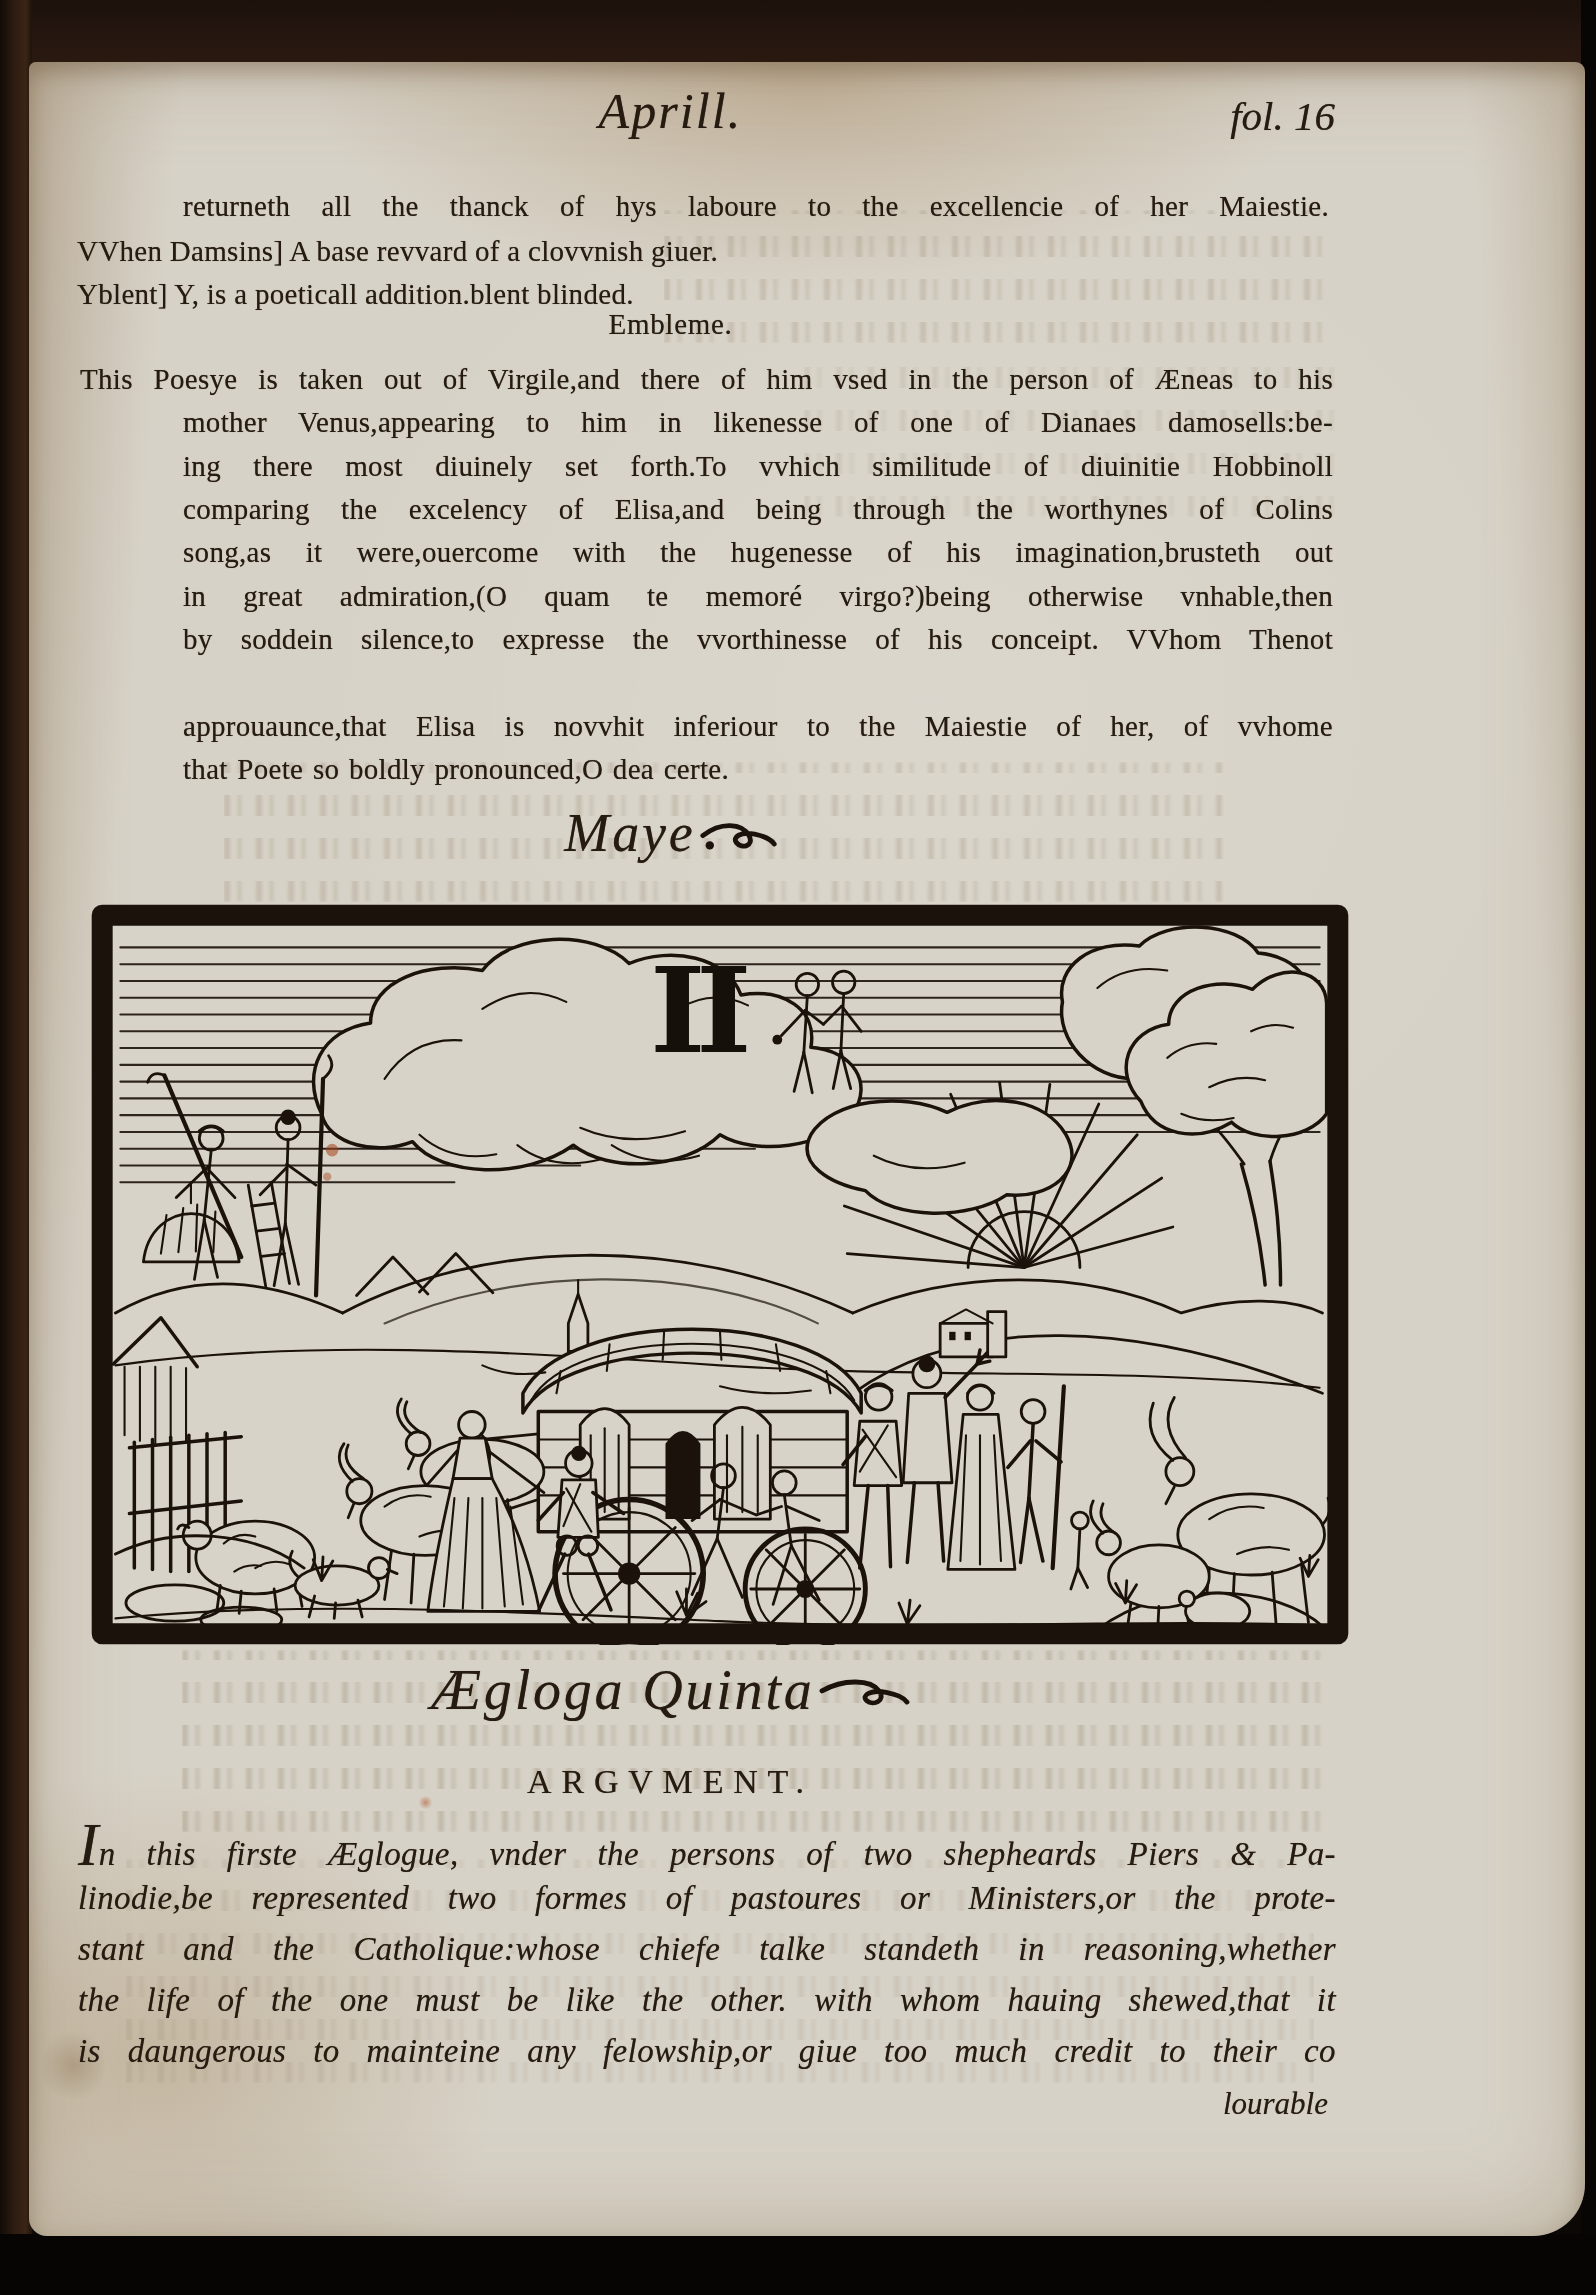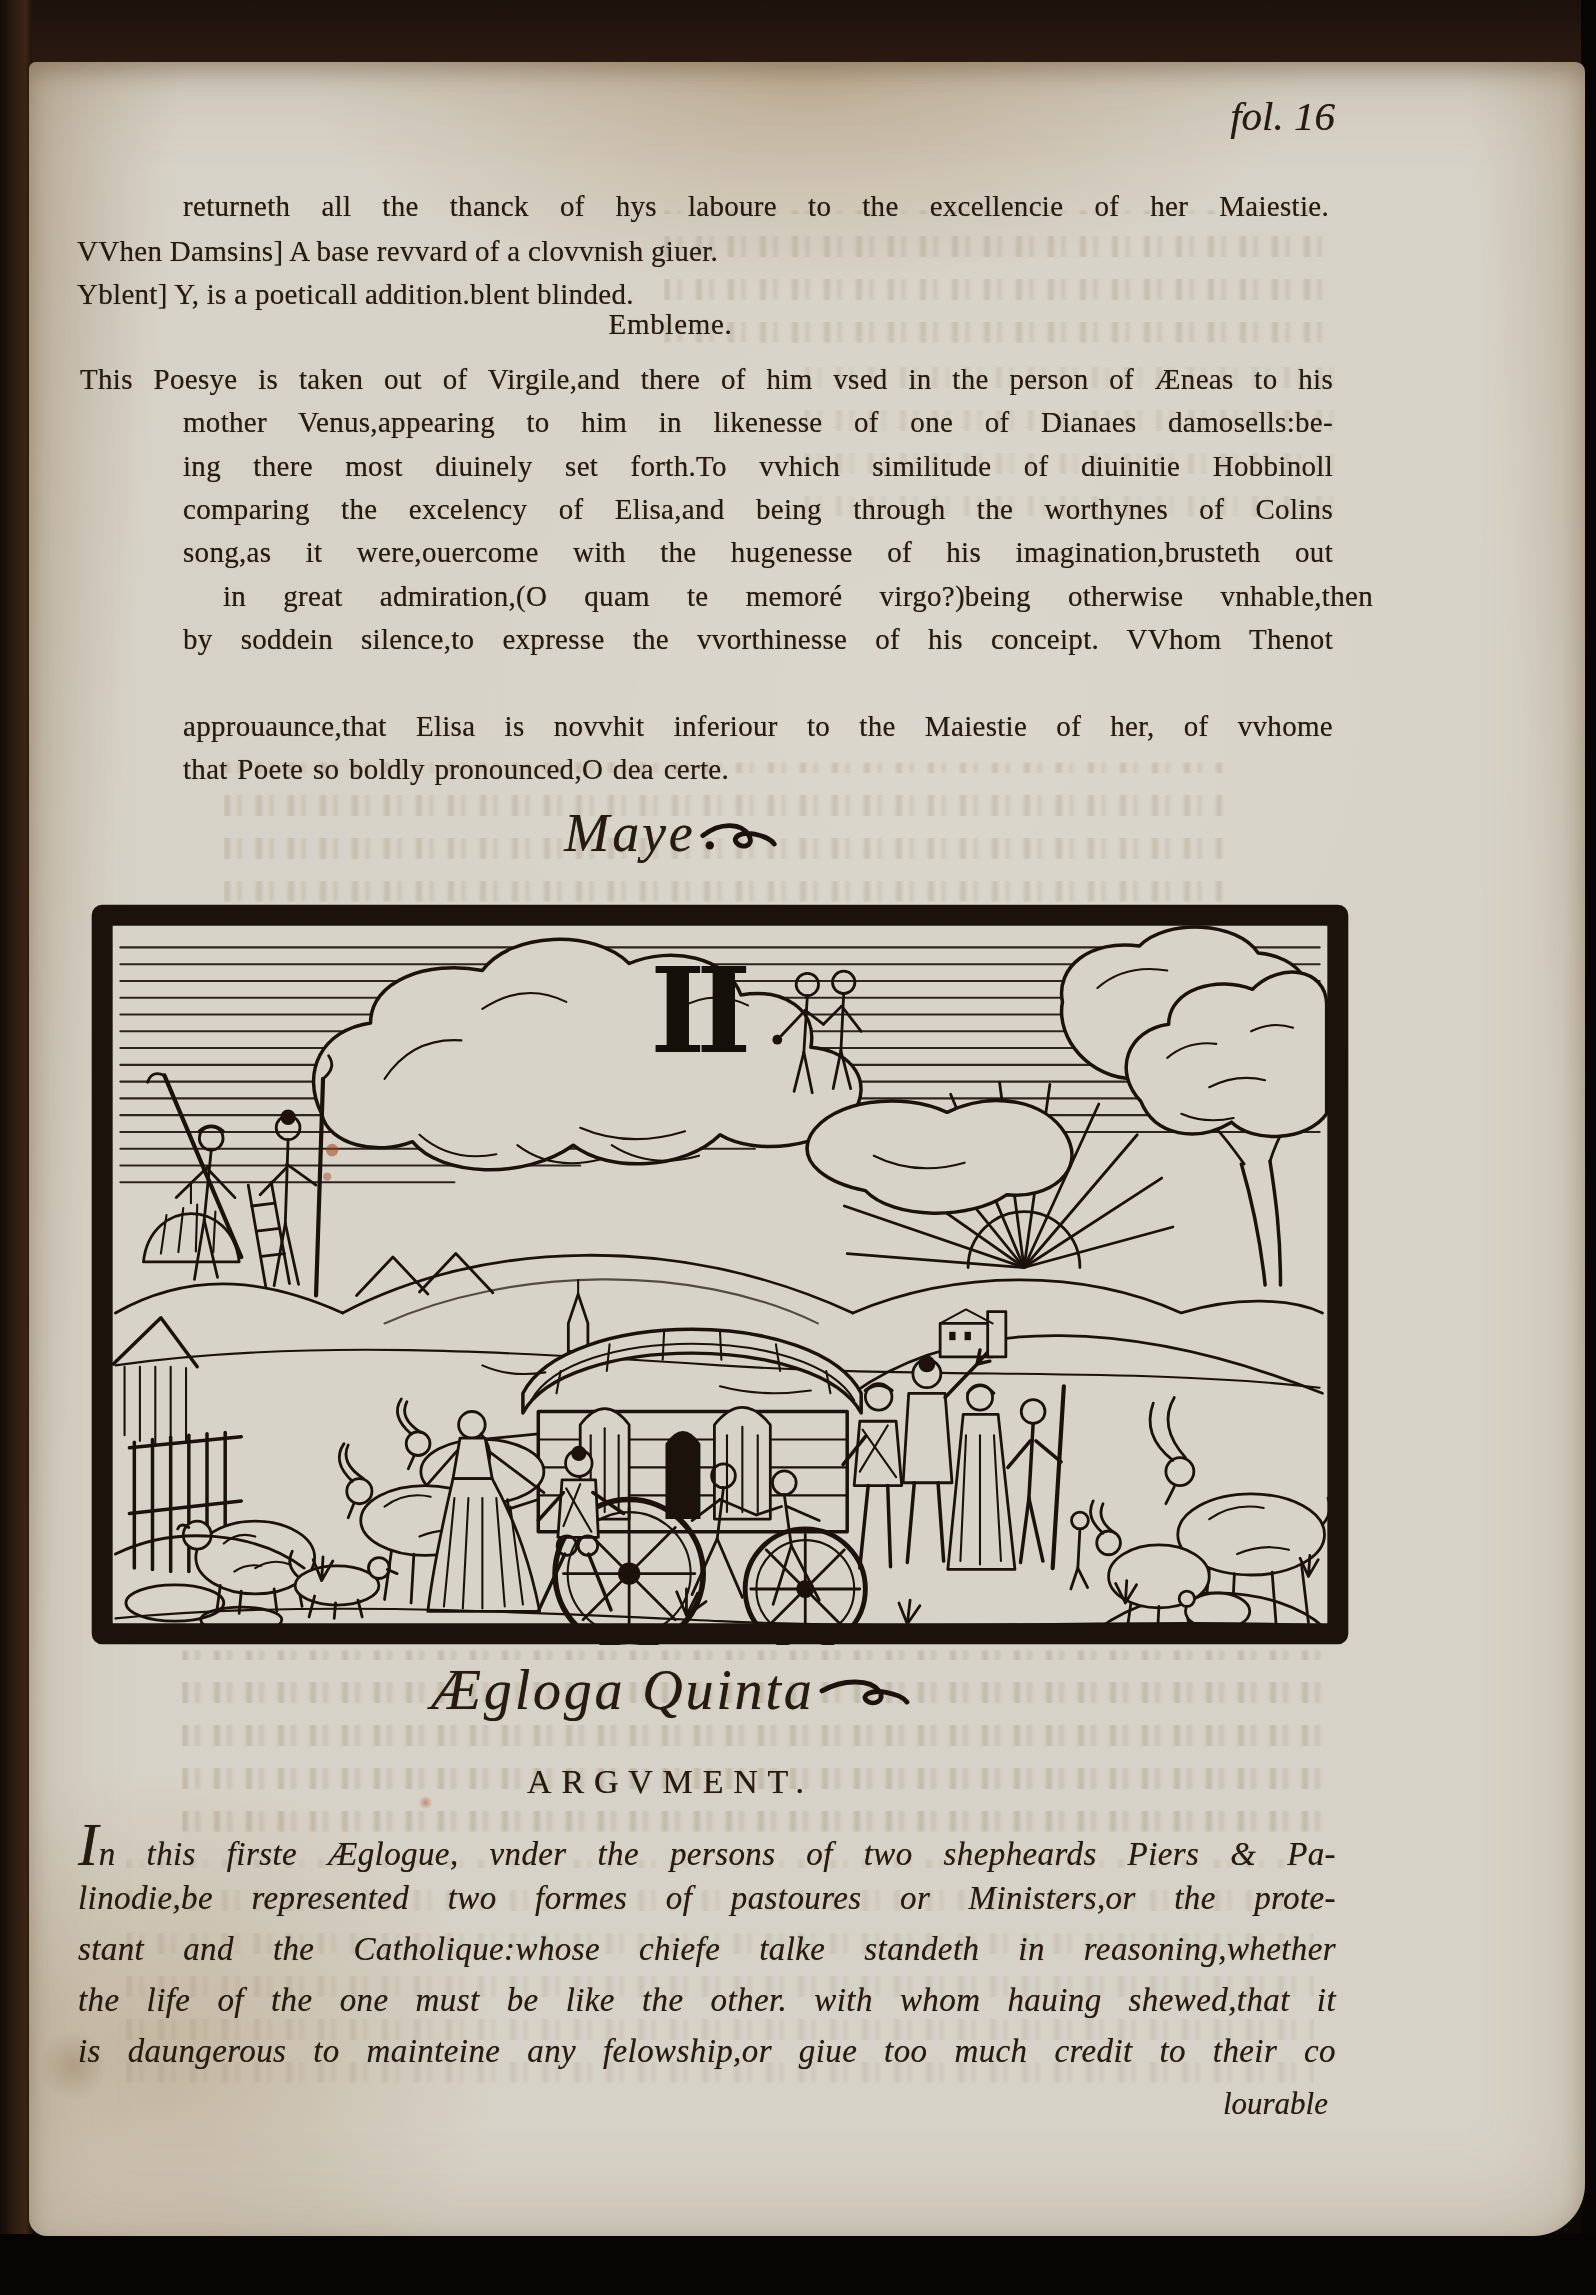--- a/index.html
+++ b/index.html
@@ -63,33 +63,34 @@
   <div class="bleed" style="left:664px;top:210px;width:671px;height:133px;"></div>
   <div class="bleed" style="left:804px;top:363px;width:531px;height:154px;opacity:.26;"></div>
   <div class="bleed" style="left:224px;top:762px;width:1000px;height:140px;"></div>
   <div class="bleed" style="left:182px;top:1650px;width:1146px;height:182px;opacity:.5;"></div>
   <div class="bleed" style="left:126px;top:1859px;width:1188px;height:224px;opacity:.28;"></div>
 
   <div class="stain" style="left:231px;top:1111px;width:18px;height:14px;background:radial-gradient(circle,rgba(164,66,26,.55),rgba(164,66,26,0) 70%);"></div>
   <div class="stain" style="left:418px;top:1796px;width:15.4px;height:12.6px;background:radial-gradient(circle,rgba(170,70,28,.5),rgba(170,70,28,0) 70%);"></div>
   <div class="stain" style="left:42px;top:2027px;width:63px;height:77px;background:radial-gradient(circle,rgba(120,90,50,.28),rgba(120,90,50,0) 70%);"></div>
 
+  <div class="t month-header" style="left:80px;top:82px;width:1181px;text-align:center;">Aprill.</div>
   <div class="t folio" style="left:1090px;top:92px;width:245px;text-align:right;">fol. 16</div>
 
   <div class="t gloss" style="left:77px;top:235px;">VVhen Damsins] A base revvard of a clovvnish giuer.</div>
   <div class="t gloss just" style="left:183px;top:190px;width:1146px;">returneth all the thanck of hys laboure to the excellencie of her Maiestie.</div>
   <div class="t gloss" style="left:77px;top:278px;">Yblent] Y, is a poeticall addition.blent blinded.</div>
   <div class="t embleme" style="left:80px;top:308px;width:1181px;text-align:center;">Embleme.</div>
 
   <div class="t comm just" style="left:80px;top:358px;width:1253px;">This Poesye is taken out of Virgile,and there of him vsed in the person of Æneas to his</div>
   <div class="t comm just" style="left:183px;top:401px;width:1150px;">mother Venus,appearing to him in likenesse of one of Dianaes damosells:be-</div>
   <div class="t comm just" style="left:183px;top:445px;width:1150px;">ing there most diuinely set forth.To vvhich similitude of diuinitie Hobbinoll</div>
   <div class="t comm just" style="left:183px;top:488px;width:1150px;">comparing the excelency of Elisa,and being through the worthynes of Colins</div>
   <div class="t comm just" style="left:183px;top:531px;width:1150px;">song,as it were,ouercome with the hugenesse of his imagination,brusteth out</div>
-  <div class="t comm just" style="left:183px;top:575px;width:1150px;margin-left:40px;">in great admiration,(O quam te memoré virgo?)being otherwise vnhable,then</div>
+  <div class="t comm just" style="left:183px;top:575px;width:1150px;">in great admiration,(O quam te memoré virgo?)being otherwise vnhable,then</div>
   <div class="t comm just" style="left:183px;top:618px;width:1150px;">by soddein silence,to expresse the vvorthinesse of his conceipt. VVhom Thenot</div>
   <div class="t comm just" style="left:183px;top:705px;width:1150px;">approuaunce,that Elisa is novvhit inferiour to the Maiestie of her, of vvhome</div>
   <div class="t comm" style="left:183px;top:748px;">that Poete so boldly pronounced,O dea certe.</div>
 
   <div class="t" style="left:80px;top:802px;width:1181px;text-align:center;">
     <span class="big-italic">Maye</span><span class="swash"><svg width="77" height="42" viewBox="0 0 110 60">
           <path d="M4,38 C30,18 60,20 70,38 C78,52 60,58 52,48 C46,40 58,32 78,36 C92,39 102,44 106,50" class="ink" style="stroke-width:7"></path>
           <circle cx="14" cy="52" r="6" class="fillink"></circle>
         </svg></span>
   </div>

